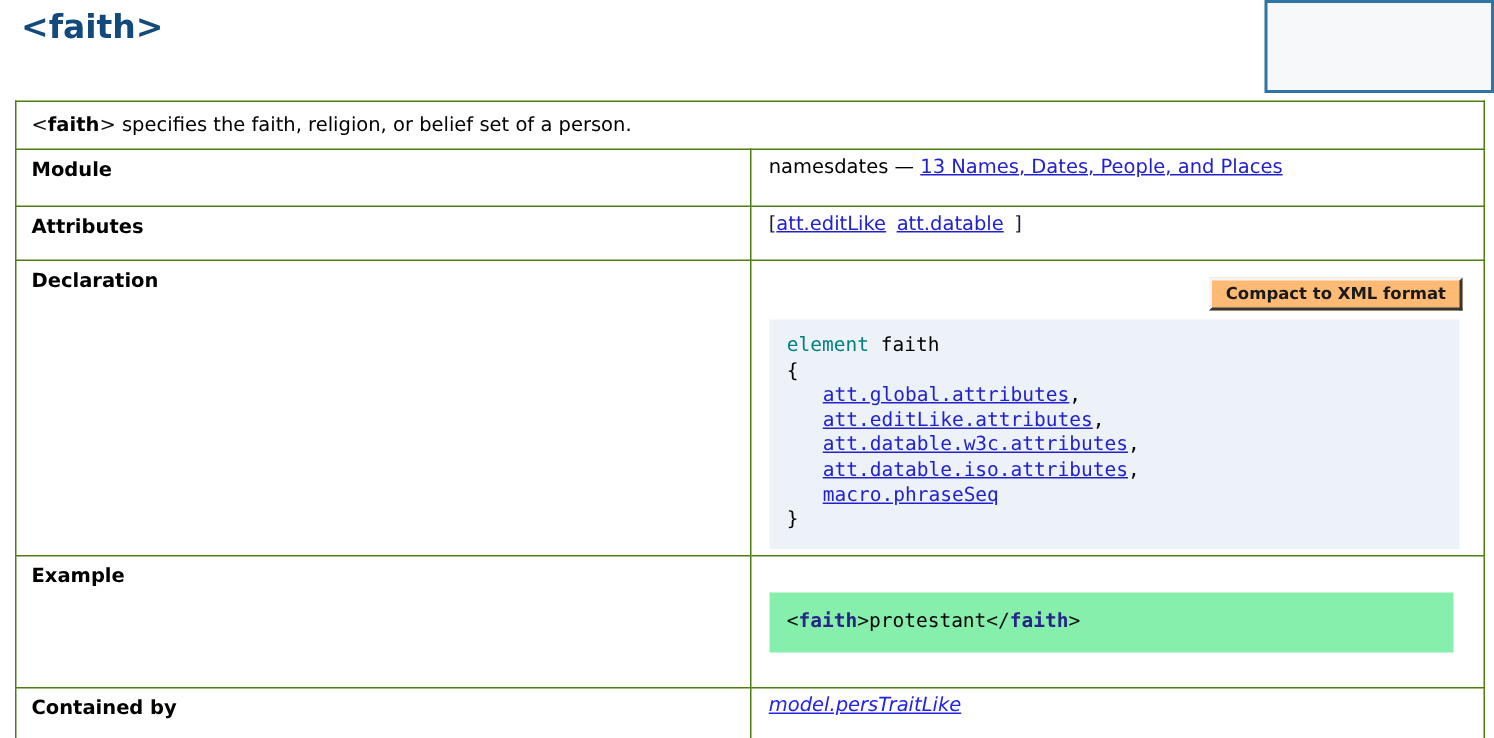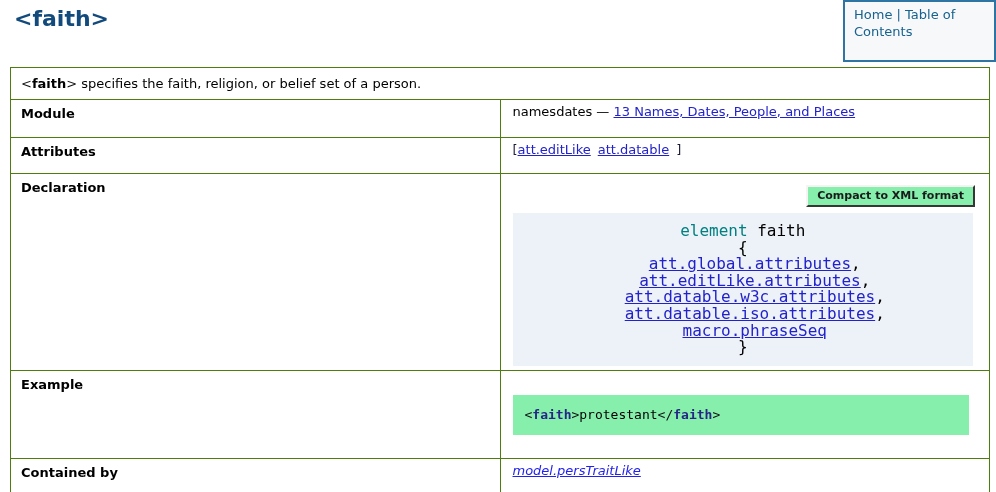--- a/index.html
+++ b/index.html
@@ -60,35 +60,34 @@
   .bracket { color: #1c1c3a; }
   .attr-link { margin-right: 7px; }
 
   
   .decl-cell-inner { padding: 7px 2px 0 0; }
   .button-row { text-align: right; padding-right: 4px; }
   .xml-button {
     font-family: "DejaVu Sans", "Liberation Sans", sans-serif;
     font-size: 11px; font-weight: bold;
     color: #1a1a1a;
-    background: #86efac;
+    background: #fdba74;
     border: 2px outset #f5f4f2;
     border-right-color: #8a8a88;
     border-bottom-color: #8a8a88;
     padding: 2px 9px 3px 9px;
     cursor: pointer;
   }
   pre.codeblock {
     font-family: "DejaVu Sans Mono", "Liberation Mono", monospace;
-    font-size: 16px; line-height: 16.6px;
+    font-size: 13px; line-height: 16.6px;
     background: #edf1f8;
     margin: 6px 6px 0 0;
     padding: 10px 12px;
     white-space: pre;
-    text-align: center;
   }
   .kw { color: #008080; }
   .member-line { padding-left: 24px; }
   a.mono-link {
     color: #2222cc; text-decoration: underline; cursor: pointer;
     font-family: "DejaVu Sans Mono", "Liberation Mono", monospace;
   }
   
   .example-cell-inner { padding: 20px 6px 0 0; }
   pre.example-code {
@@ -107,25 +106,20 @@
   }
 </style>
 </head>
 <body>
 
 <div class="page">
 
   <h1 class="page-title">&lt;faith&gt;</h1>
 
   <div class="nav-box">
-    <p>
-      <a>Home</a>
-      <span class="nav-sep">|</span>
-      <a>Table of Contents</a>
-    </p>
   </div>
 
   <table class="ref-table">
     <tbody>
         <tr class="row-desc">
       <td colspan="2">
         <span class="tag-punct">&lt;</span><b>faith</b><span class="tag-punct">&gt;</span><span> specifies the faith, religion, or belief set of a person.</span>
       </td>
     </tr>
 

